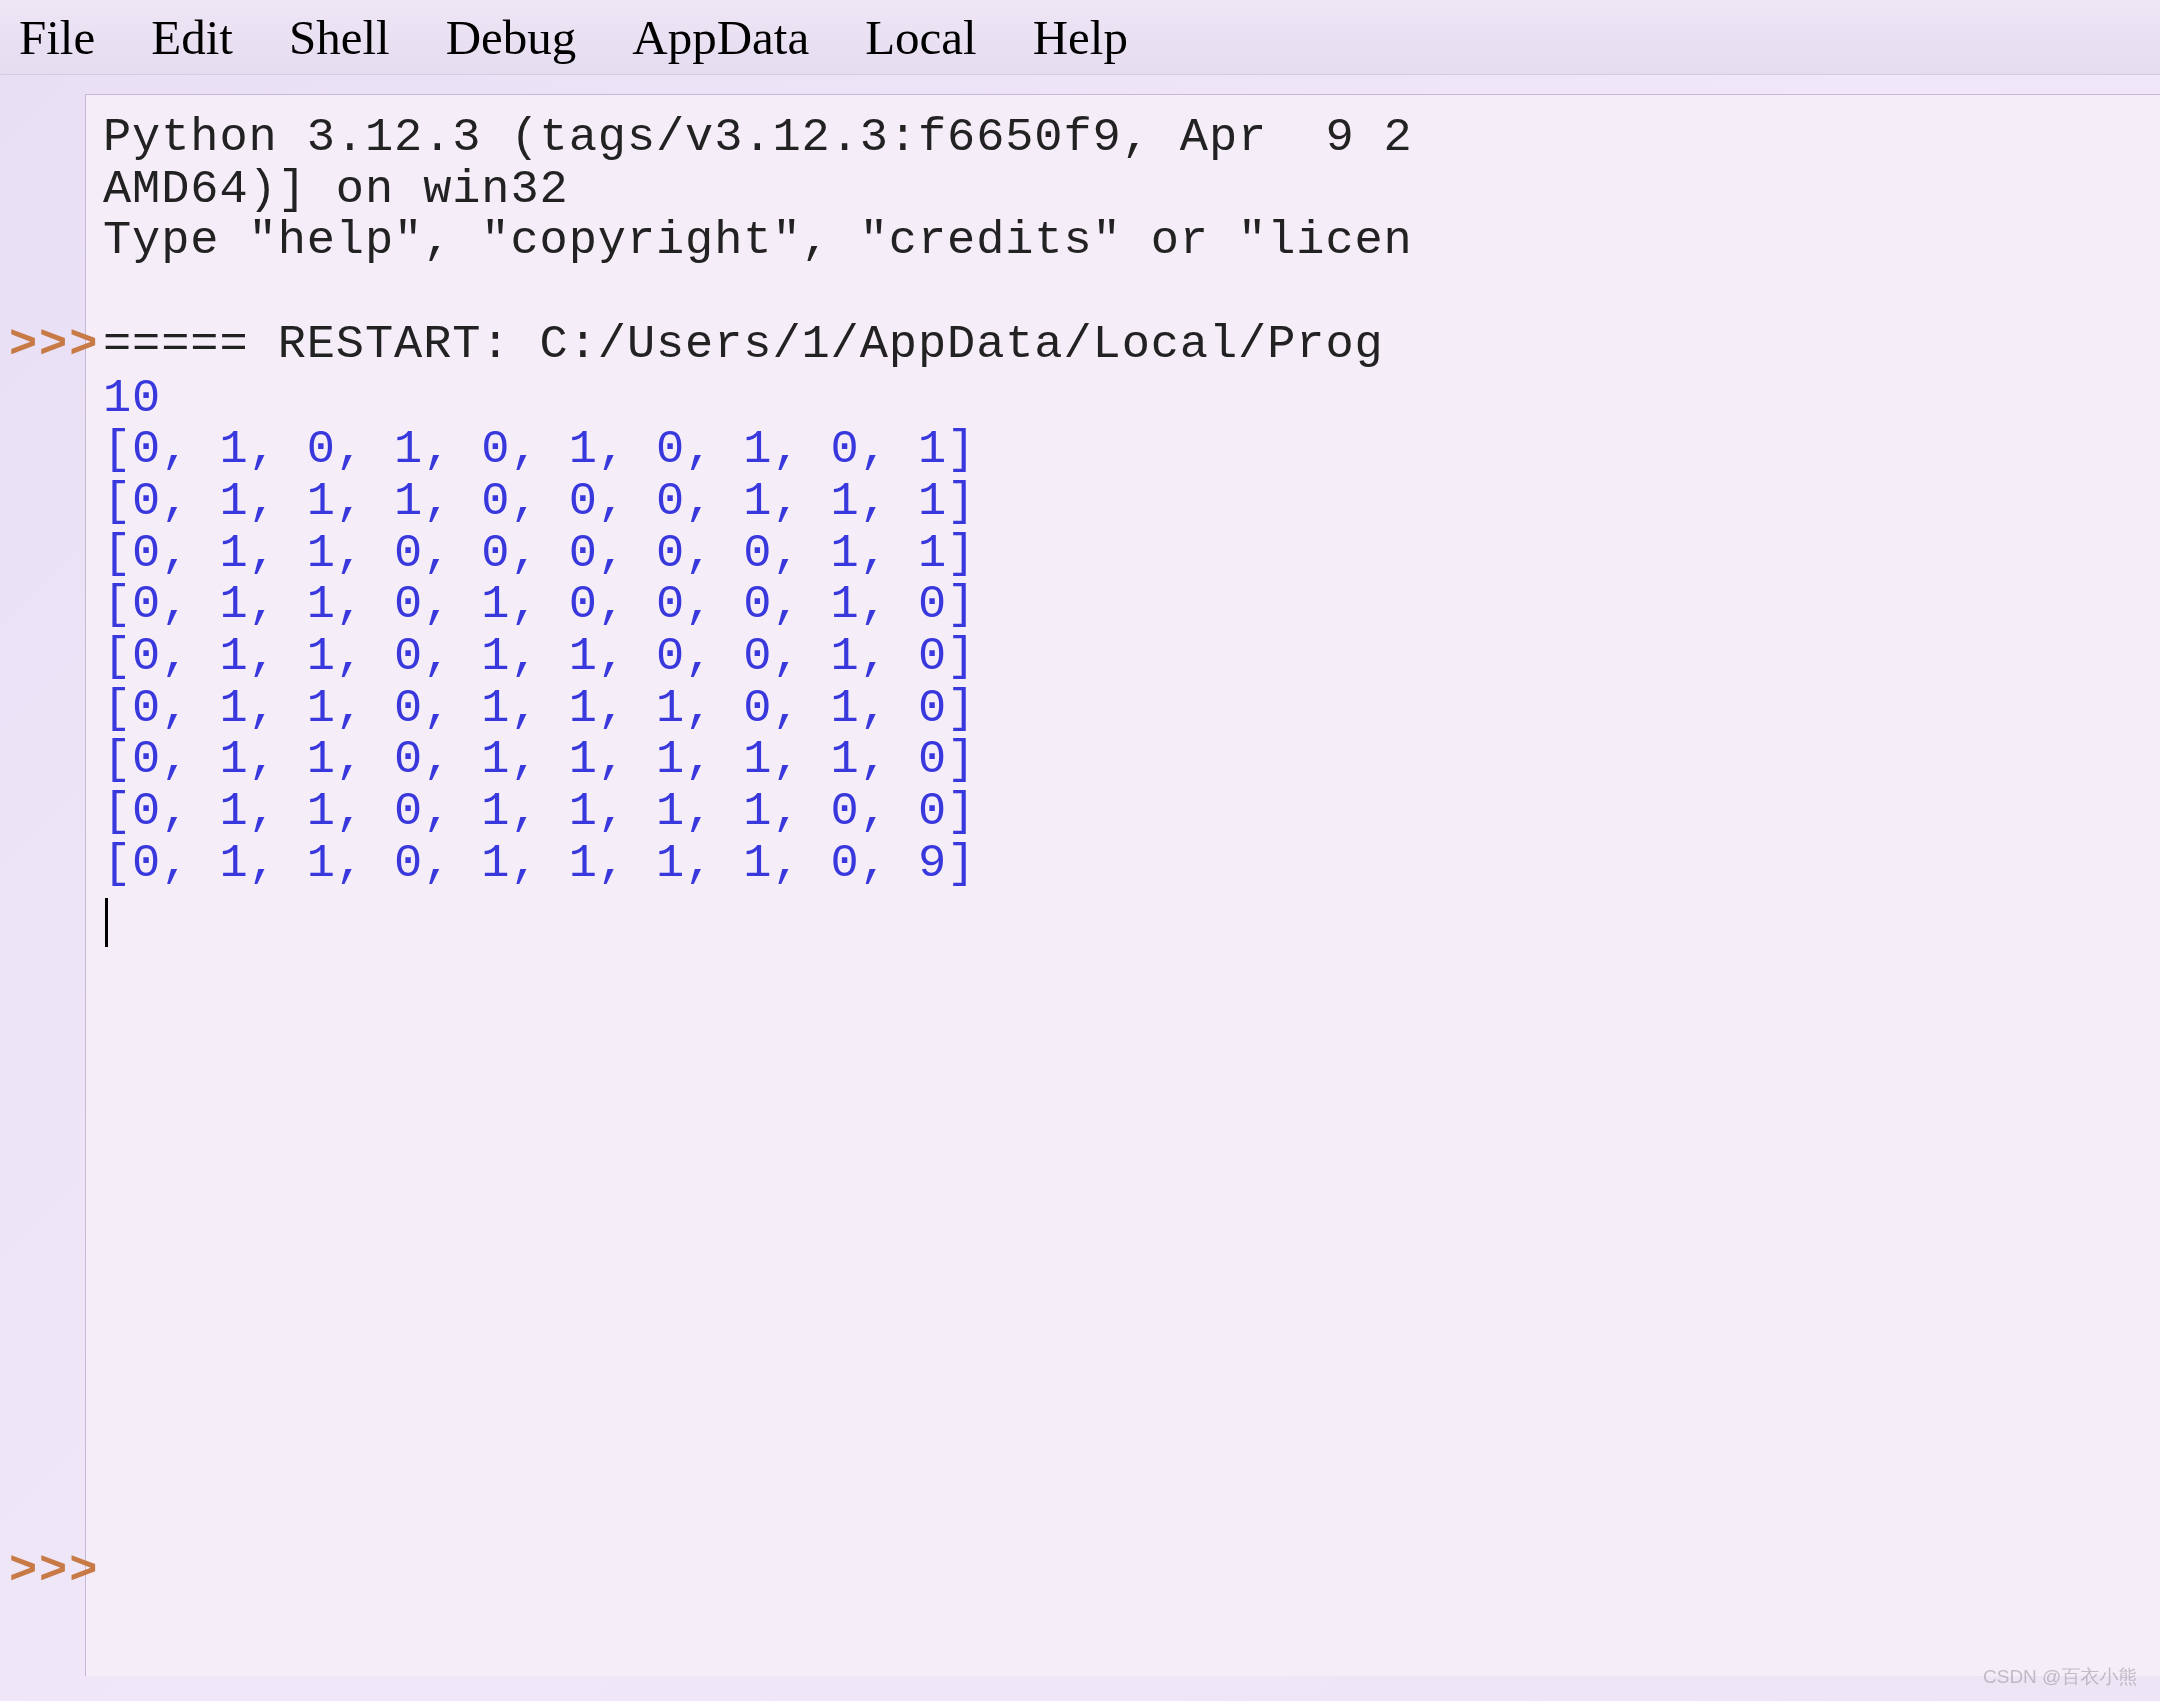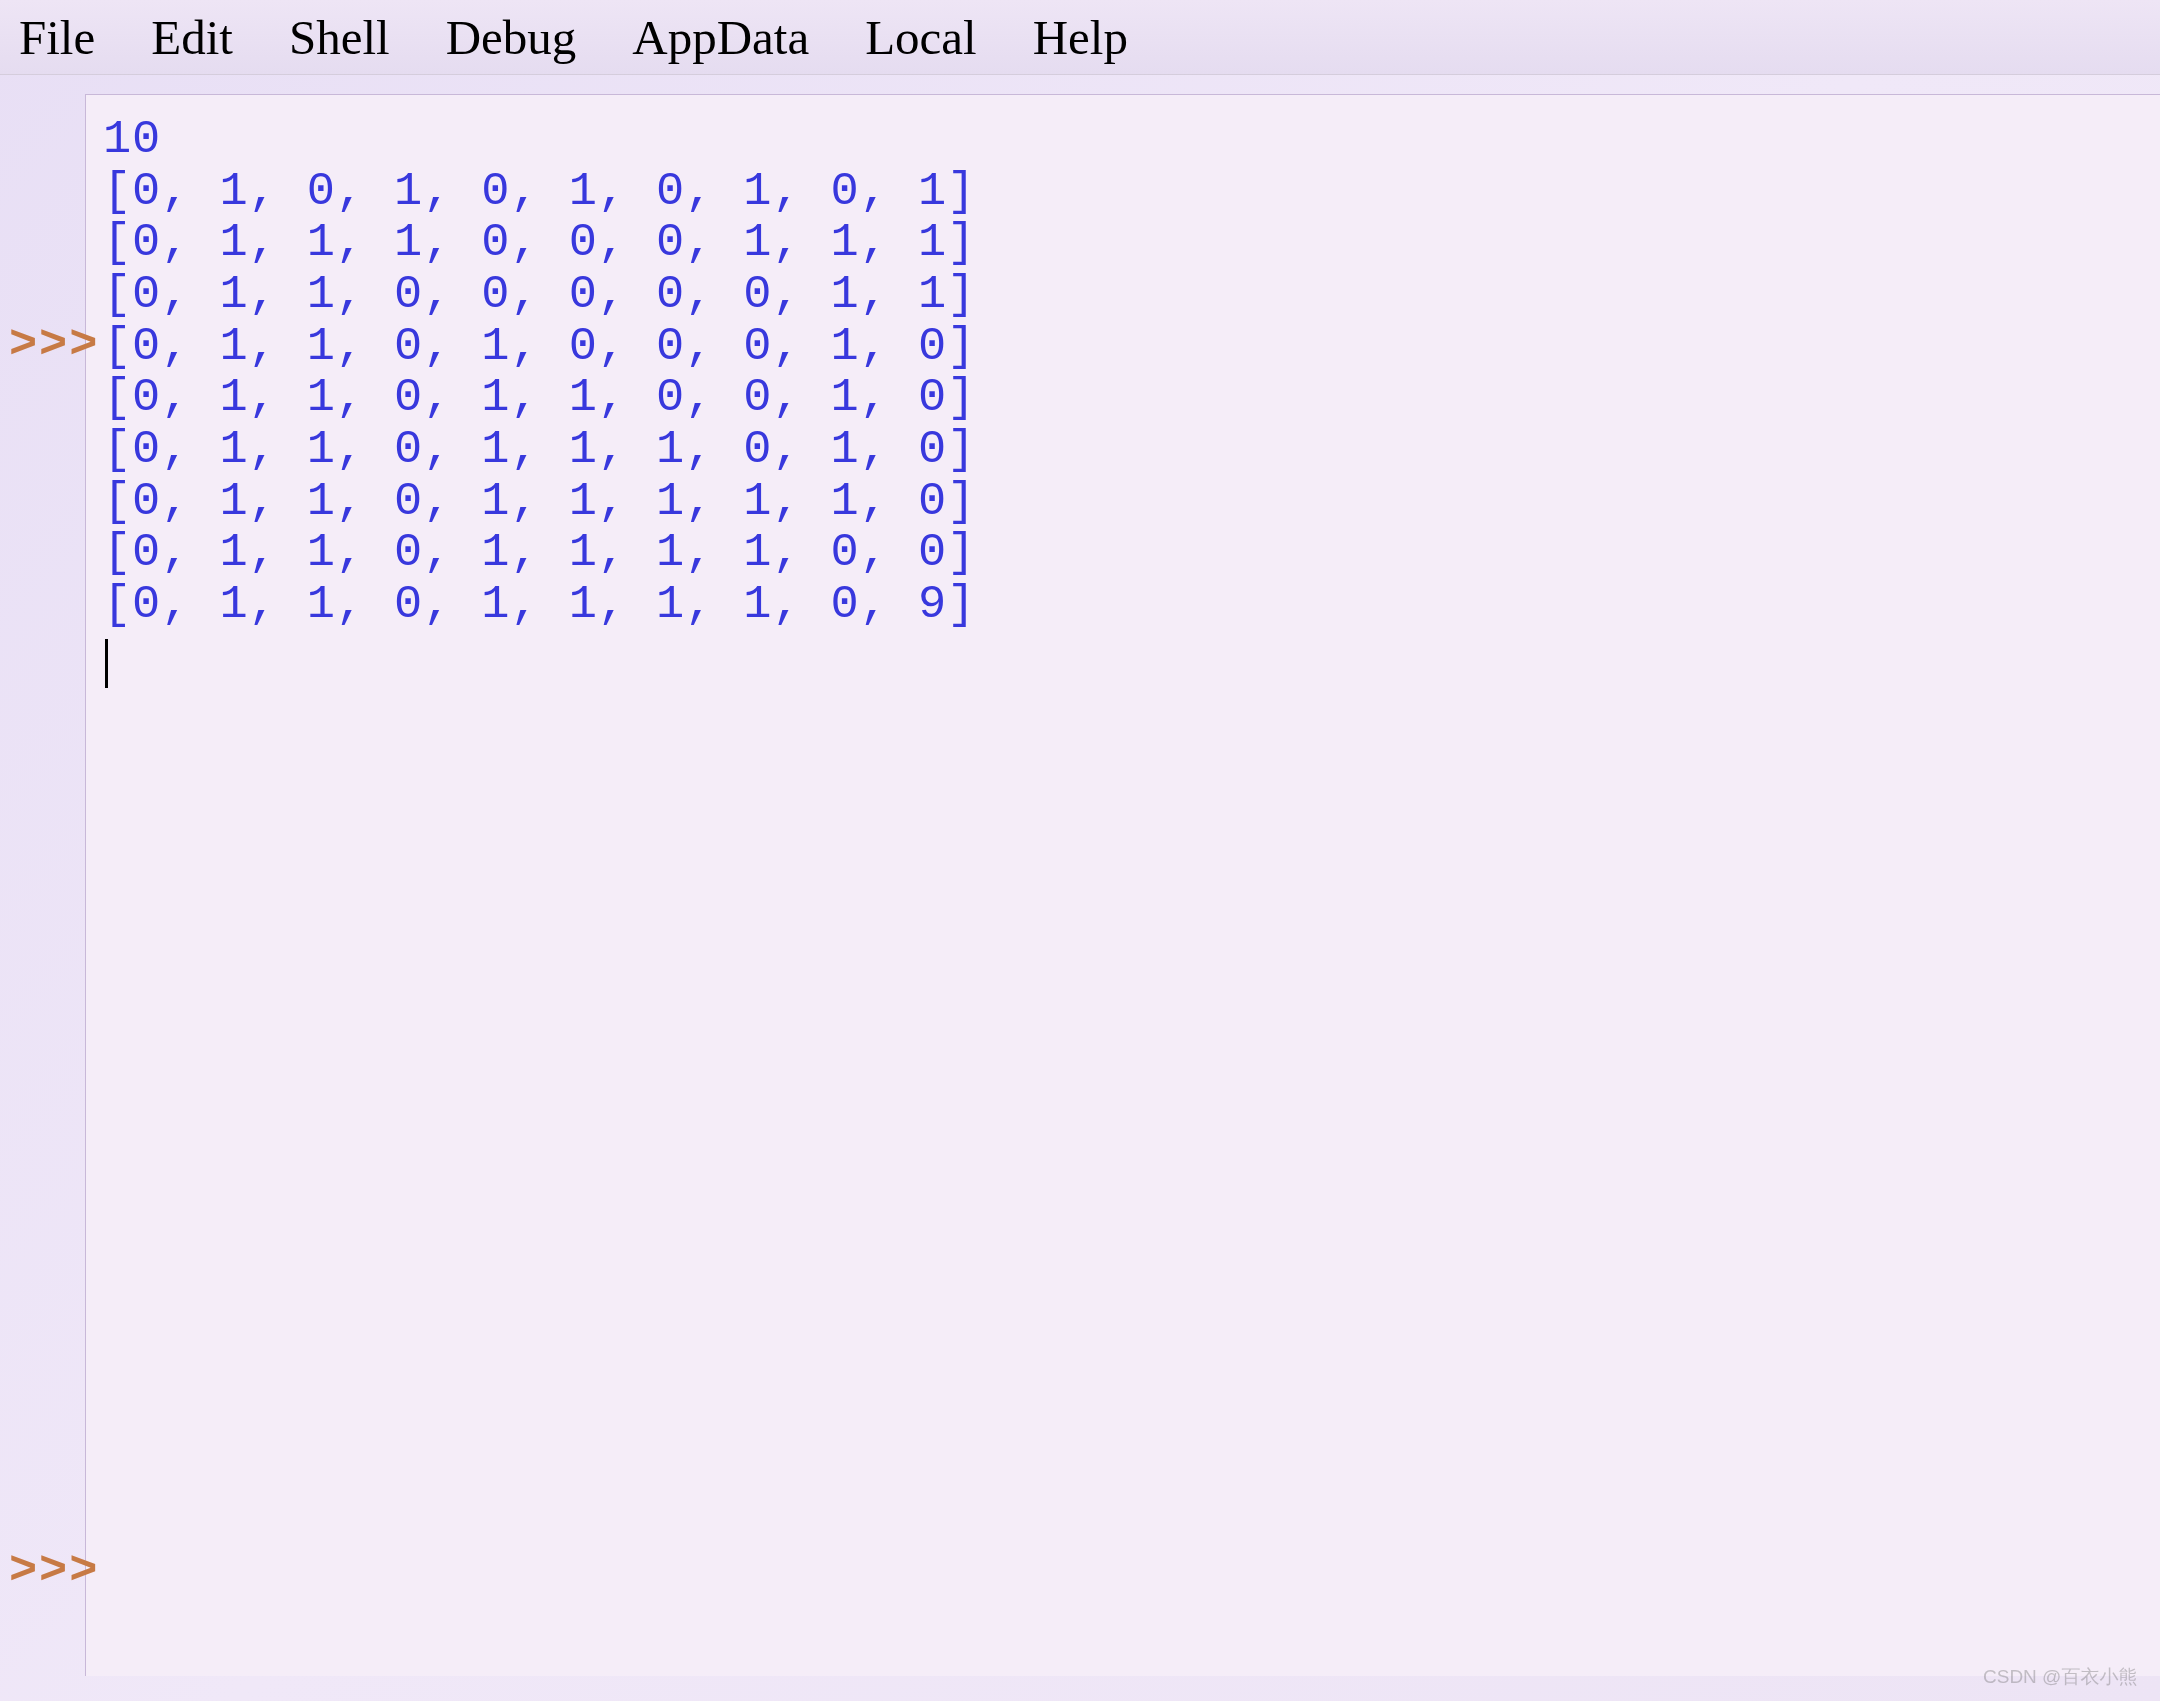--- a/index.html
+++ b/index.html
@@ -108,21 +108,25 @@
   <span class="menu-item">Debug</span>
   <span class="menu-item">AppData</span>
   <span class="menu-item">Local</span>
   <span class="menu-item">Help</span>
 </div>
 
 <div class="shell-container">
   <span class="prompt prompt-1">&gt;&gt;&gt;</span>
   <span class="prompt prompt-2">&gt;&gt;&gt;</span>
 
+  <div class="version-block"><span>Python 3.12.3 (tags/v3.12.3:f6650f9, Apr  9 2</span>
+<span>AMD64)] on win32</span>
+<span>Type "help", "copyright", "credits" or "licen</span></div>
 
+  <div class="restart-line">===== RESTART: C:/Users/1/AppData/Local/Prog</div>
 
   <div class="output"><span>10</span>
 <span>[0, 1, 0, 1, 0, 1, 0, 1, 0, 1]</span>
 <span>[0, 1, 1, 1, 0, 0, 0, 1, 1, 1]</span>
 <span>[0, 1, 1, 0, 0, 0, 0, 0, 1, 1]</span>
 <span>[0, 1, 1, 0, 1, 0, 0, 0, 1, 0]</span>
 <span>[0, 1, 1, 0, 1, 1, 0, 0, 1, 0]</span>
 <span>[0, 1, 1, 0, 1, 1, 1, 0, 1, 0]</span>
 <span>[0, 1, 1, 0, 1, 1, 1, 1, 1, 0]</span>
 <span>[0, 1, 1, 0, 1, 1, 1, 1, 0, 0]</span>

